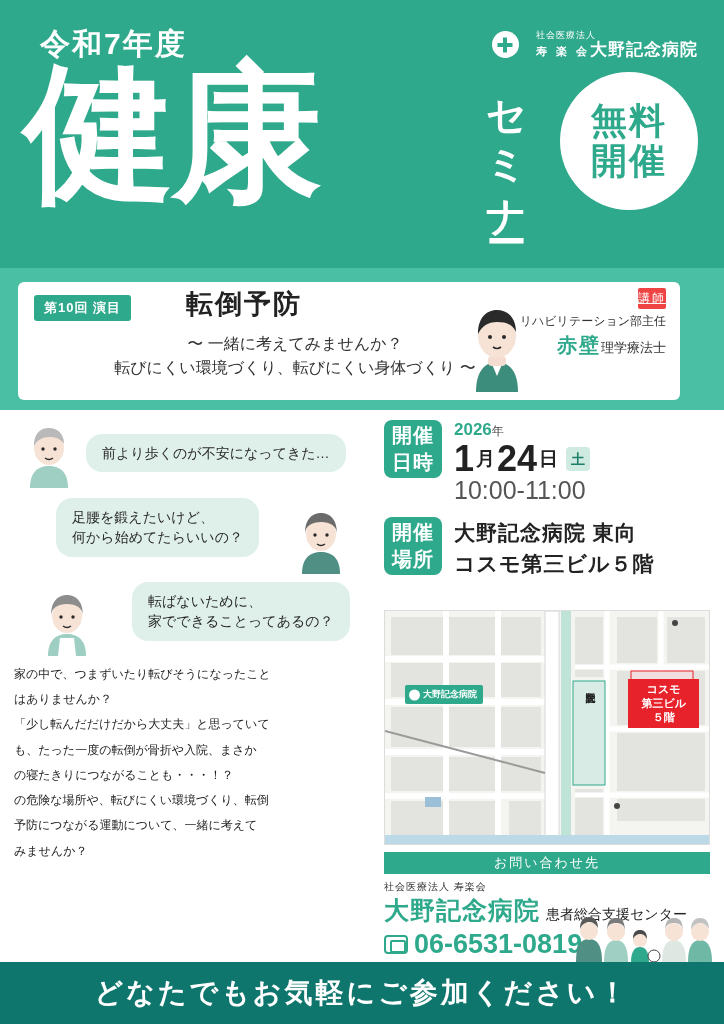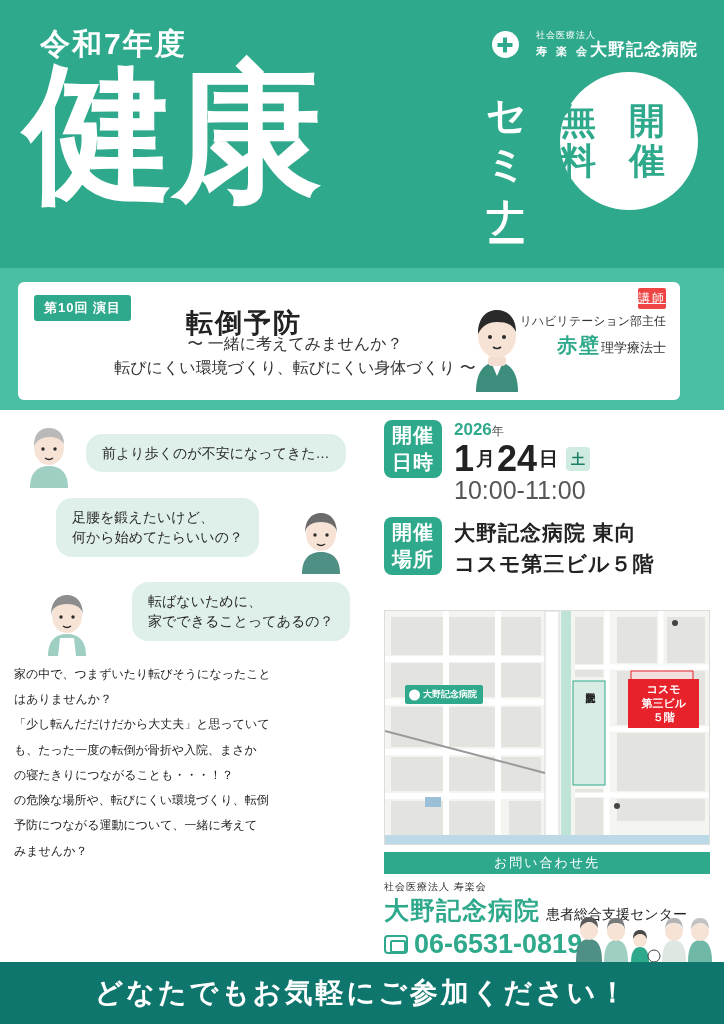--- a/index.html
+++ b/index.html
@@ -59,21 +59,21 @@
     position: absolute; left: 480px; top: 72px;
     writing-mode: vertical-rl;
     font-size: 40px; font-weight: bold; color: #ffffff;
     letter-spacing: 4px;
     height: 190px;
   }
   .badge-free {
     position: absolute; right: 26px; top: 72px;
     width: 138px; height: 138px; border-radius: 50%;
     background: #ffffff; color: #2fa98c;
-    display: flex; flex-direction: row;
+    display: flex; flex-direction: column;
     align-items: center; justify-content: center;
     font-size: 36px; font-weight: bold; line-height: 1.12;
     letter-spacing: 2px;
   }
 
   
   .strip {
     position: absolute; left: 0; top: 268px;
     width: 724px; height: 142px;
     background: #4bbfa3;
@@ -84,21 +84,21 @@
     background: #ffffff; border-radius: 6px;
   }
   .chip-no {
     position: absolute; left: 16px; top: 13px;
     background: #2fa98c; color: #fff;
     font-size: 13px; font-weight: bold;
     padding: 4px 10px; border-radius: 3px;
     letter-spacing: 1px;
   }
   .lecture-title {
-    position: absolute; left: 168px; top: 23px;
+    position: absolute; left: 168px; top: 4px;
     font-size: 27px; font-weight: bold; color: #222222;
     letter-spacing: 2px;
   }
   .lecture-sub {
     position: absolute; left: 62px; top: 50px;
     width: 430px; text-align: center;
     font-size: 16px; line-height: 1.5; color: #333333;
   }
   .speaker-block {
     position: absolute; right: 14px; top: 6px;

